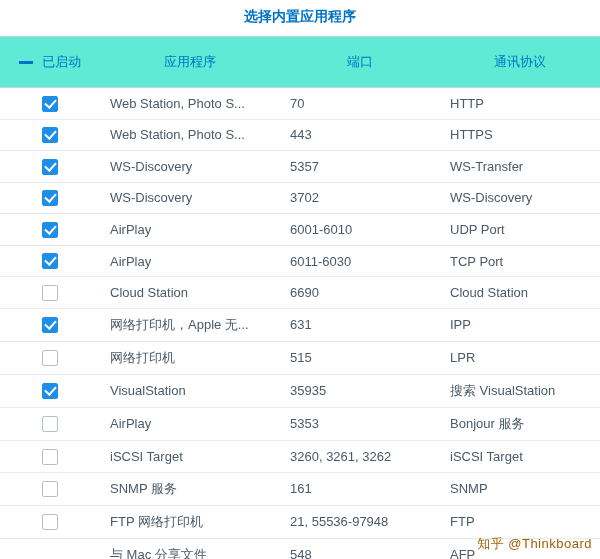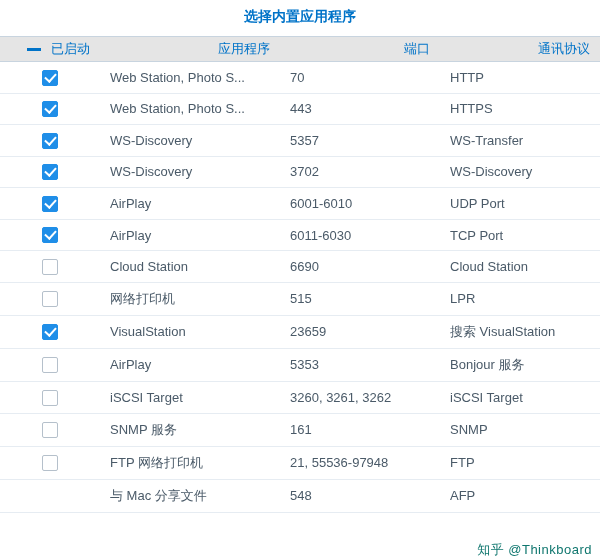--- a/index.html
+++ b/index.html
@@ -20,27 +20,27 @@
   table {
     width: 100%;
     border-collapse: collapse;
     table-layout: fixed;
   }
   col.c-chk { width: 100px; }
   col.c-app { width: 180px; }
   col.c-port { width: 160px; }
   col.c-proto { width: 160px; }
   thead th {
-    text-align: right;
+    text-align: center;
     font-weight: 400;
     color: #0073c8;
-    padding: 3px 10px;
+    padding: 16px 10px;
     border-top: 1px solid #c8d4df;
     border-bottom: 1px solid #c8d4df;
-    background: #e5e5e5;
+    background: #5eead4;
     white-space: nowrap;
   }
   thead th .sort-ind {
     display: inline-block;
     width: 14px; height: 3px;
     background: #0073c8;
     vertical-align: middle;
     margin-right: 6px;
   }
   tbody td {
@@ -69,22 +69,22 @@
     content: "";
     position: absolute;
     left: 4px; top: 0px;
     width: 5px; height: 9px;
     border: solid #fff;
     border-width: 0 2px 2px 0;
     transform: rotate(42deg);
   }
   .watermark {
     position: fixed;
-    right: 8px; bottom: 0;
-    color: #0f766e;
+    right: 8px; bottom: 6px;
+    color: #a16207;
     font-size: 13px;
     letter-spacing: 0.5px;
     pointer-events: none;
   }
 </style>
 </head>
 <body>
 
 <div class="title">选择内置应用程序</div>
 
@@ -143,29 +143,35 @@
         <td>6011-6030</td>
         <td>TCP Port</td>
       </tr>
       <tr>
         <td class="col-chk"><span class="chkbox"></span></td>
         <td>Cloud Station</td>
         <td>6690</td>
         <td>Cloud Station</td>
       </tr>
       <tr>
+        <td class="col-chk"><span class="chkbox on"></span></td>
+        <td>网络打印机，Apple 无...</td>
+        <td>631</td>
+        <td>IPP</td>
+      </tr>
+      <tr>
         <td class="col-chk"><span class="chkbox"></span></td>
         <td>网络打印机</td>
         <td>515</td>
         <td>LPR</td>
       </tr>
       <tr>
         <td class="col-chk"><span class="chkbox on"></span></td>
         <td>VisualStation</td>
-        <td>23659</td>
+        <td>35935</td>
         <td>搜索 VisualStation</td>
       </tr>
       <tr>
         <td class="col-chk"><span class="chkbox"></span></td>
         <td>AirPlay</td>
         <td>5353</td>
         <td>Bonjour 服务</td>
       </tr>
       <tr>
         <td class="col-chk"><span class="chkbox"></span></td>

